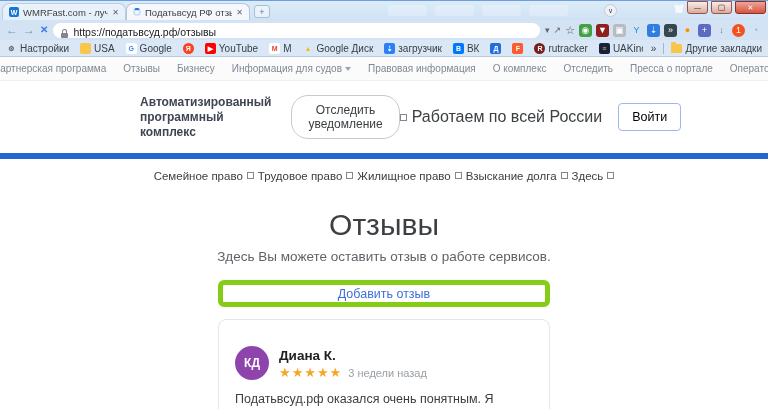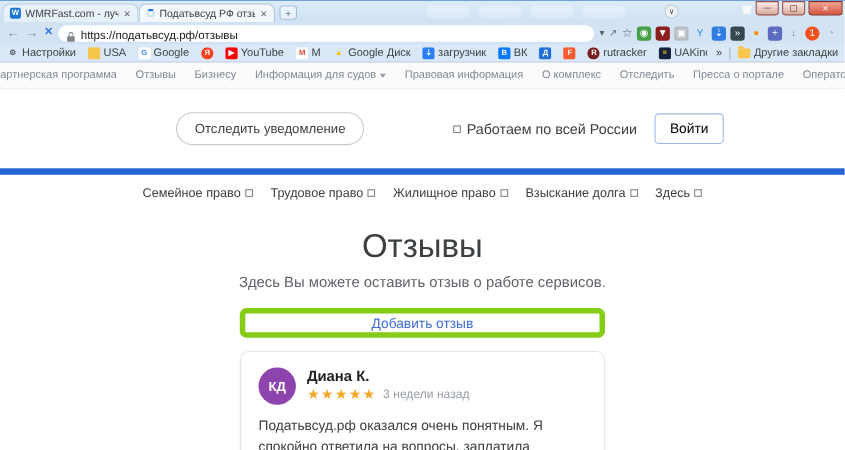--- a/index.html
+++ b/index.html
@@ -90,40 +90,40 @@
   .topnav-item { display:flex; align-items:center; gap:3px; white-space:nowrap; }
   .caret { width:0; height:0; border-left:3px solid transparent;
     border-right:3px solid transparent; border-top:4px solid #9aa3ad; }
   .site-header { height:72px; display:flex; align-items:center;
     padding-left:140px; padding-right:110px; background:#fff; }
   .logo { font-size:12px; font-weight:bold; color:#3f4652; line-height:15px; }
   .track-btn { margin-left:20px; padding:7px 16px; border:1px solid #c6c9cd;
     border-radius:17px; background:#fff; font-size:12px; color:#3c4043;
     font-family:inherit; }
   .spacer { flex:1; }
-  .coverage { display:flex; align-items:center; gap:5px; font-size:13px; color:#3c4043;
+  .coverage { display:flex; align-items:center; gap:5px; font-size:16px; color:#3c4043;
     white-space:nowrap; }
   .login-btn { margin-left:16px; padding:6px 13px; border:1px solid #9db9ea;
     border-radius:4px; background:#fff; font-size:12.5px; color:#000000;
     font-family:inherit; }
   .bluebar { height:6px; background:#2264d1; }
   .mainnav { height:33px; display:flex; align-items:center; justify-content:center;
-    gap:16px; font-size:11.5px; color:#3c4043; background:#fff; }
+    gap:4px; font-size:11.5px; color:#3c4043; background:#fff; }
   .mainnav-item { display:flex; align-items:center; gap:4px; white-space:nowrap; }
   .boxglyph { width:7px; height:7px; border:1px solid #82878d; display:inline-block; flex:none; }
 
   .content { text-align:center; }
   .content h1 { margin-top:16px; font-size:30px; font-weight:500; color:#3c4043; }
   .subtitle { margin-top:7px; font-size:13.5px; color:#5f6368; }
   .add-btn { margin-top:16px; width:332px; height:27px; border:5px solid #84cc16;
     border-radius:6px; background:#fff; font-size:12.5px; color:#3e6fd7;
     font-family:inherit; }
   .card { width:332px; margin:12px auto 0; border:1px solid #e3e6ea; border-radius:8px;
     padding:14px 16px; text-align:left; }
-  .card-head { display:flex; align-items:flex-start; gap:10px; }
+  .card-head { display:flex; align-items:flex-end; gap:10px;margin-top:12px; }
   .avatar { width:34px; height:34px; border-radius:50%; background:#8e44ad; color:#fff;
     font-size:12px; font-weight:bold; display:flex; align-items:center;
     justify-content:center; flex:none; }
   .name { font-size:13.5px; font-weight:bold; color:#202124; }
   .meta { display:flex; align-items:center; gap:6px; margin-top:2px; }
   .stars { color:#f5a623; font-size:13px; letter-spacing:1px; }
   .date { font-size:11px; color:#9aa0a6; }
   .review-text { margin-top:10px; font-size:12.5px; color:#3c4043; line-height:1.55; }
 </style>
 </head>
@@ -321,20 +321,24 @@
 
       </span>
 
       <span class="topnav-item">
         <span>Оператор</span>
 
       </span>
     </nav>
 
   <header class="site-header">
+    <div class="logo">
+      <div>Автоматизированный</div>
+      <div>программный комплекс</div>
+    </div>
     <button class="track-btn">Отследить уведомление</button>
     <div class="spacer"></div>
     <div class="coverage">
       <span class="boxglyph"></span>
       <span>Работаем по всей России</span>
     </div>
     <button class="login-btn">Войти</button>
   </header>
 
   <div class="bluebar"></div>

